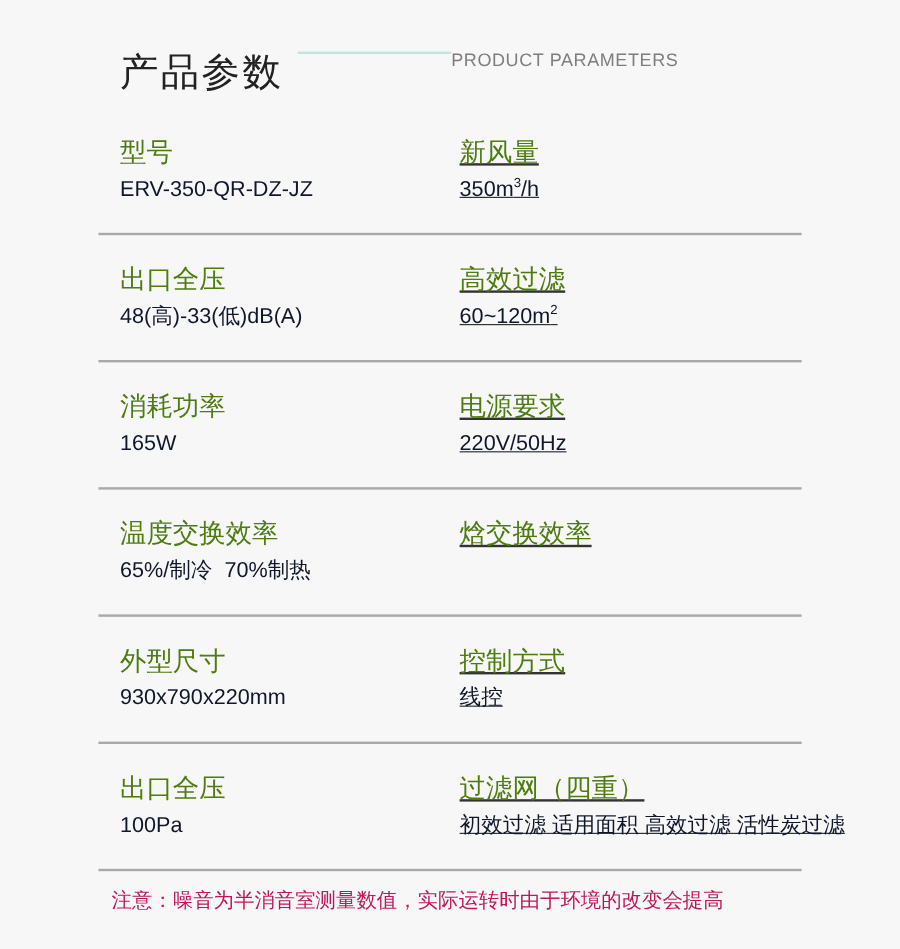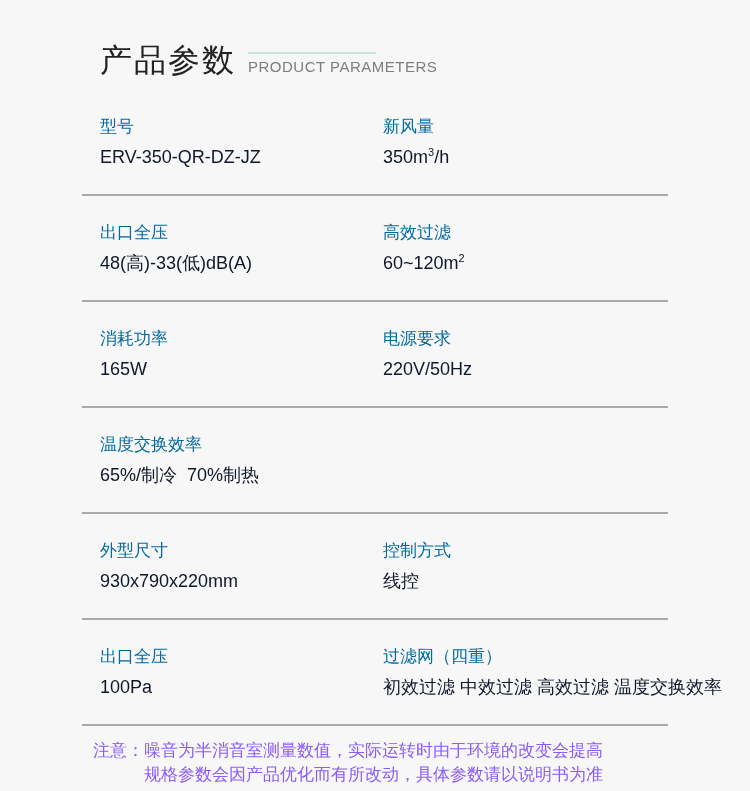--- a/index.html
+++ b/index.html
@@ -23,23 +23,23 @@
   .title {
     font-size: 32px;
     letter-spacing: 2px;
     color: #222222;
     line-height: 36px;
     font-weight: 500;
     white-space: pre;
   }
   .subtitle-block {
     margin-left: 12px;
-    margin-bottom: 4px;
+    margin-bottom: 20px;
     display: flex;
-    flex-direction: column;
+    flex-direction: row;
   }
   .accent-line {
     height: 2px;
     width: 128px;
     background: #c3e5de;
     margin-bottom: 5px;
   }
   .subtitle {
     font-size: 15px;
     color: #7d7d7d;
@@ -53,45 +53,45 @@
     margin: 12px 82px 0 82px;
   }
   .spec-row {
     display: flex;
     padding-top: 24px;
     padding-bottom: 24px;
     border-bottom: 2px solid #a9a9a9;
   }
   .spec-cell { padding-left: 18px; box-sizing: border-box; }
   .spec-cell.left { width: 283px; flex: 0 0 283px; }
-  .spec-cell.right { flex: 1; }
+  .spec-cell.right { flex: 1; text-decoration: underline; }
   .spec-label {
-    font-size: 17px;
+    font-size: 22px;
     line-height: 26px;
-    color: #0369a1;
+    color: #4d7c0f;
     white-space: pre;
   }
   .spec-value {
     font-size: 18px;
     line-height: 26px;
     margin-top: 4px;
     color: #0f172a;
     white-space: pre;
   }
   .spec-value sup {
     font-size: 11px;
     line-height: 0;
     vertical-align: super;
   }
 
   
   .note {
     margin: 13px 60px 0 93px;
     display: flex;
-    color: #8b5cf6;
+    color: #be185d;
     font-size: 17px;
     line-height: 24px;
   }
   .note-prefix { white-space: nowrap; flex: 0 0 auto; }
   .note-lines { }
   .note-line { white-space: nowrap; }
 </style>
 </head>
 <body>
 
@@ -139,20 +139,21 @@
         <div class="spec-value">220V/50Hz</div>
       </div>
     </div>
 
     <div class="spec-row">
       <div class="spec-cell left">
         <div class="spec-label">温度交换效率</div>
         <div class="spec-value">65%/制冷  70%制热</div>
       </div>
       <div class="spec-cell right">
+        <div class="spec-label">焓交换效率</div>
       </div>
     </div>
 
     <div class="spec-row">
       <div class="spec-cell left">
         <div class="spec-label">外型尺寸</div>
         <div class="spec-value">930x790x220mm</div>
       </div>
       <div class="spec-cell right">
         <div class="spec-label">控制方式</div>
@@ -160,27 +161,26 @@
       </div>
     </div>
 
     <div class="spec-row">
       <div class="spec-cell left">
         <div class="spec-label">出口全压</div>
         <div class="spec-value">100Pa</div>
       </div>
       <div class="spec-cell right">
         <div class="spec-label">过滤网（四重）</div>
-        <div class="spec-value">初效过滤 中效过滤 高效过滤 温度交换效率</div>
+        <div class="spec-value">初效过滤 适用面积 高效过滤 活性炭过滤</div>
       </div>
     </div>
 
   </div>
 
   <div class="note">
     <div class="note-prefix">注意：</div>
     <div class="note-lines">
       <div class="note-line">噪音为半消音室测量数值，实际运转时由于环境的改变会提高</div>
-      <div class="note-line">规格参数会因产品优化而有所改动，具体参数请以说明书为准</div>
     </div>
   </div>
 
 </div>
 
 </body></html>

